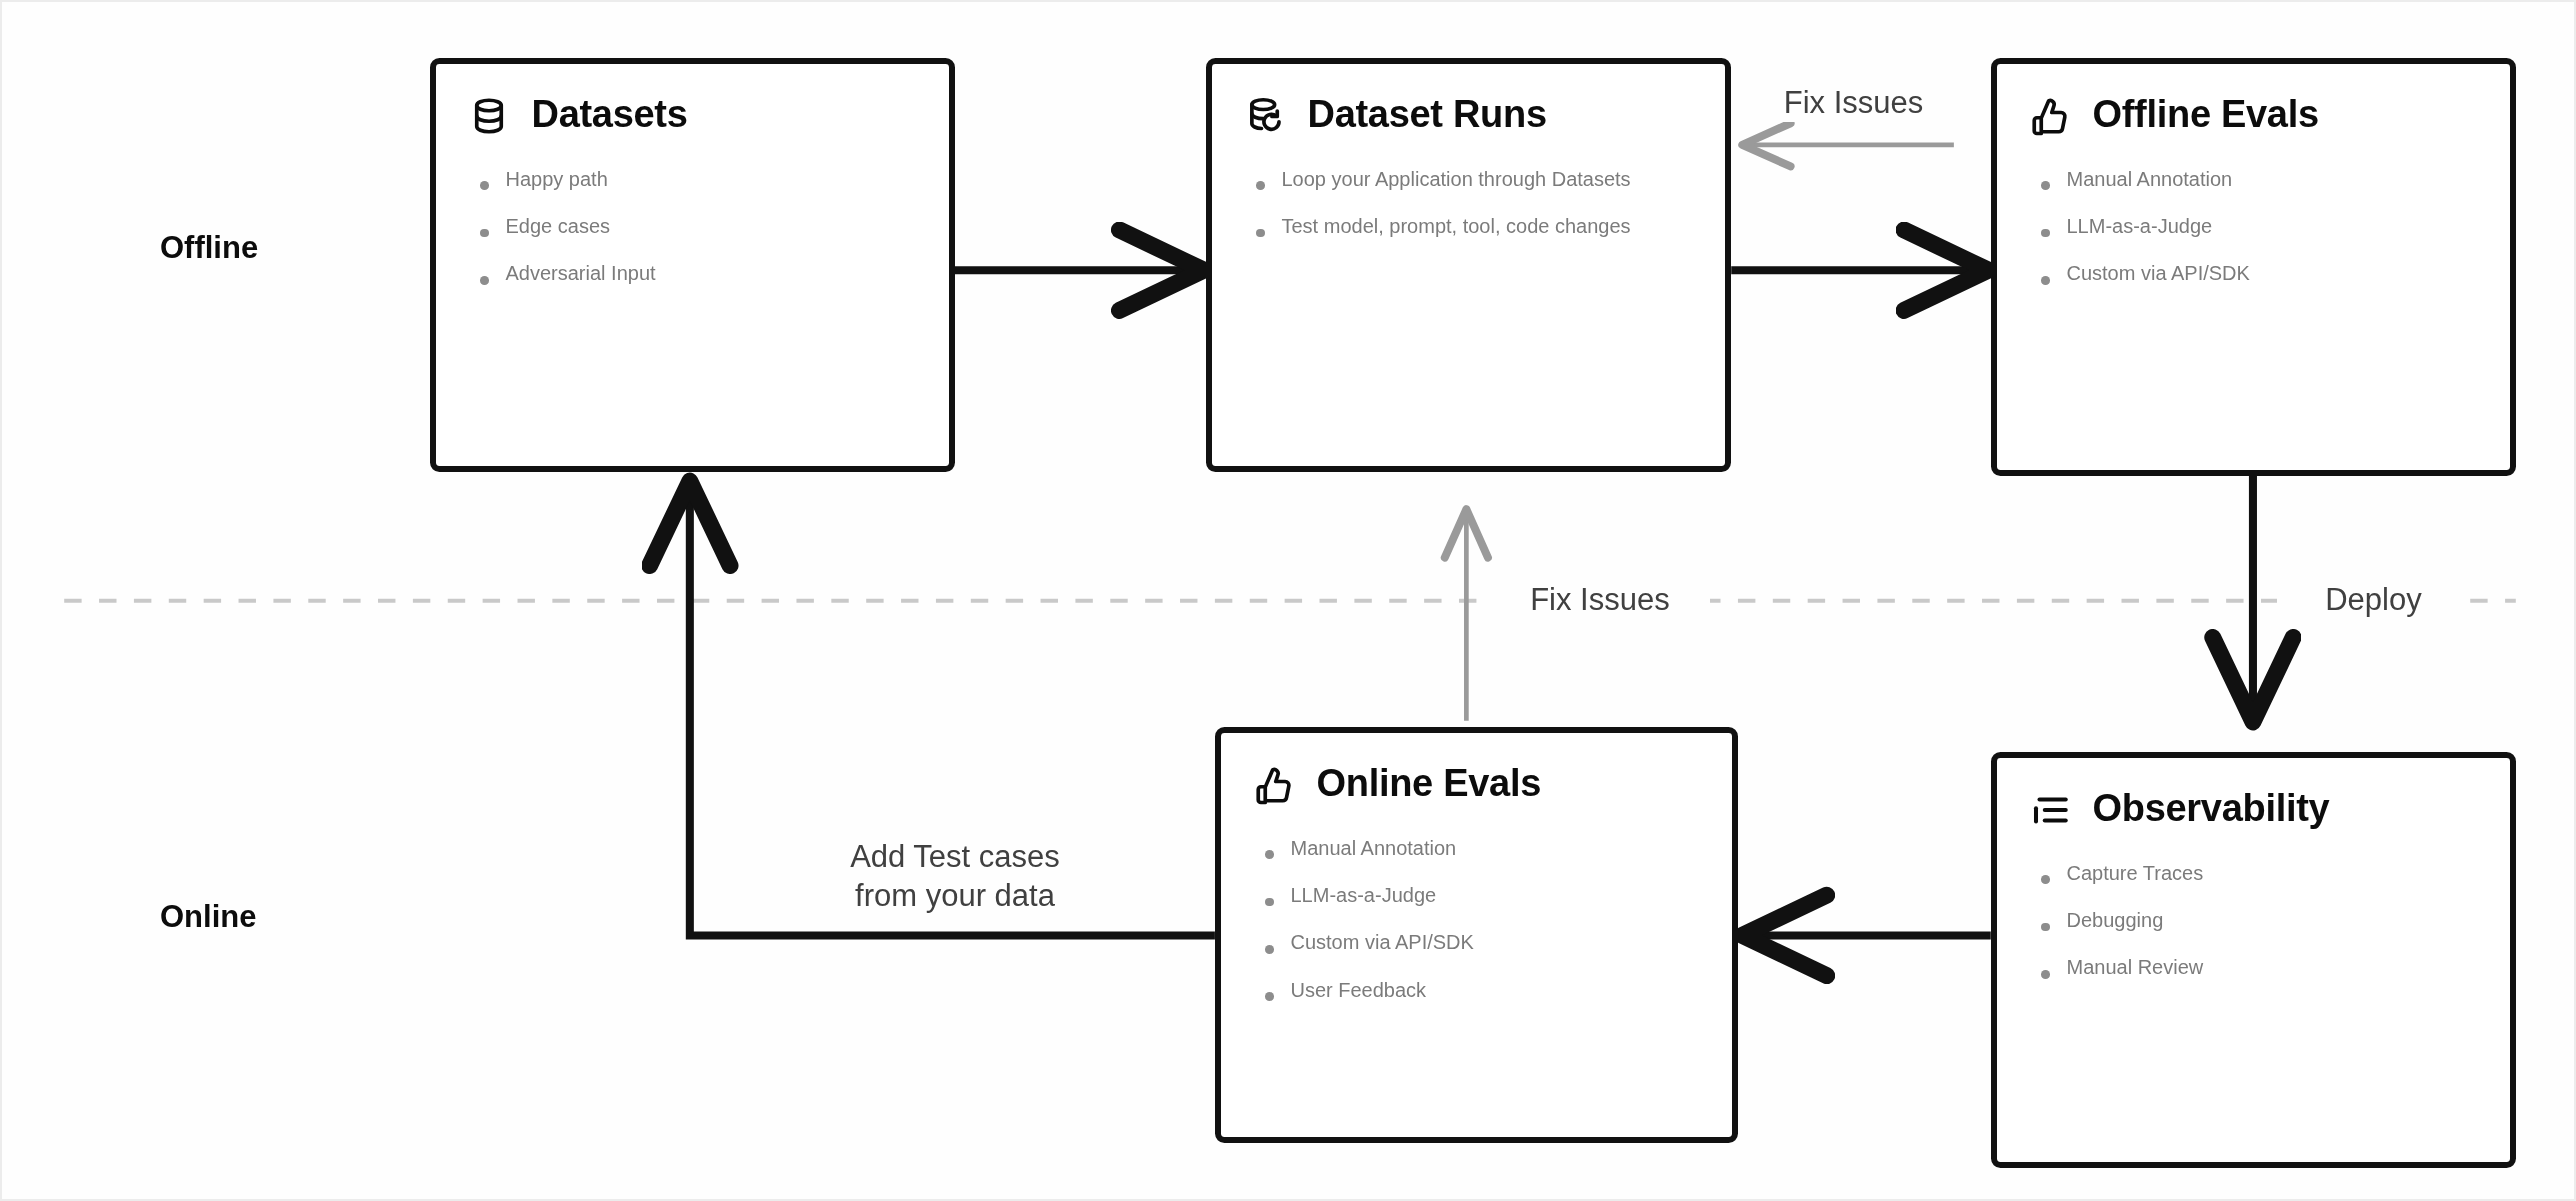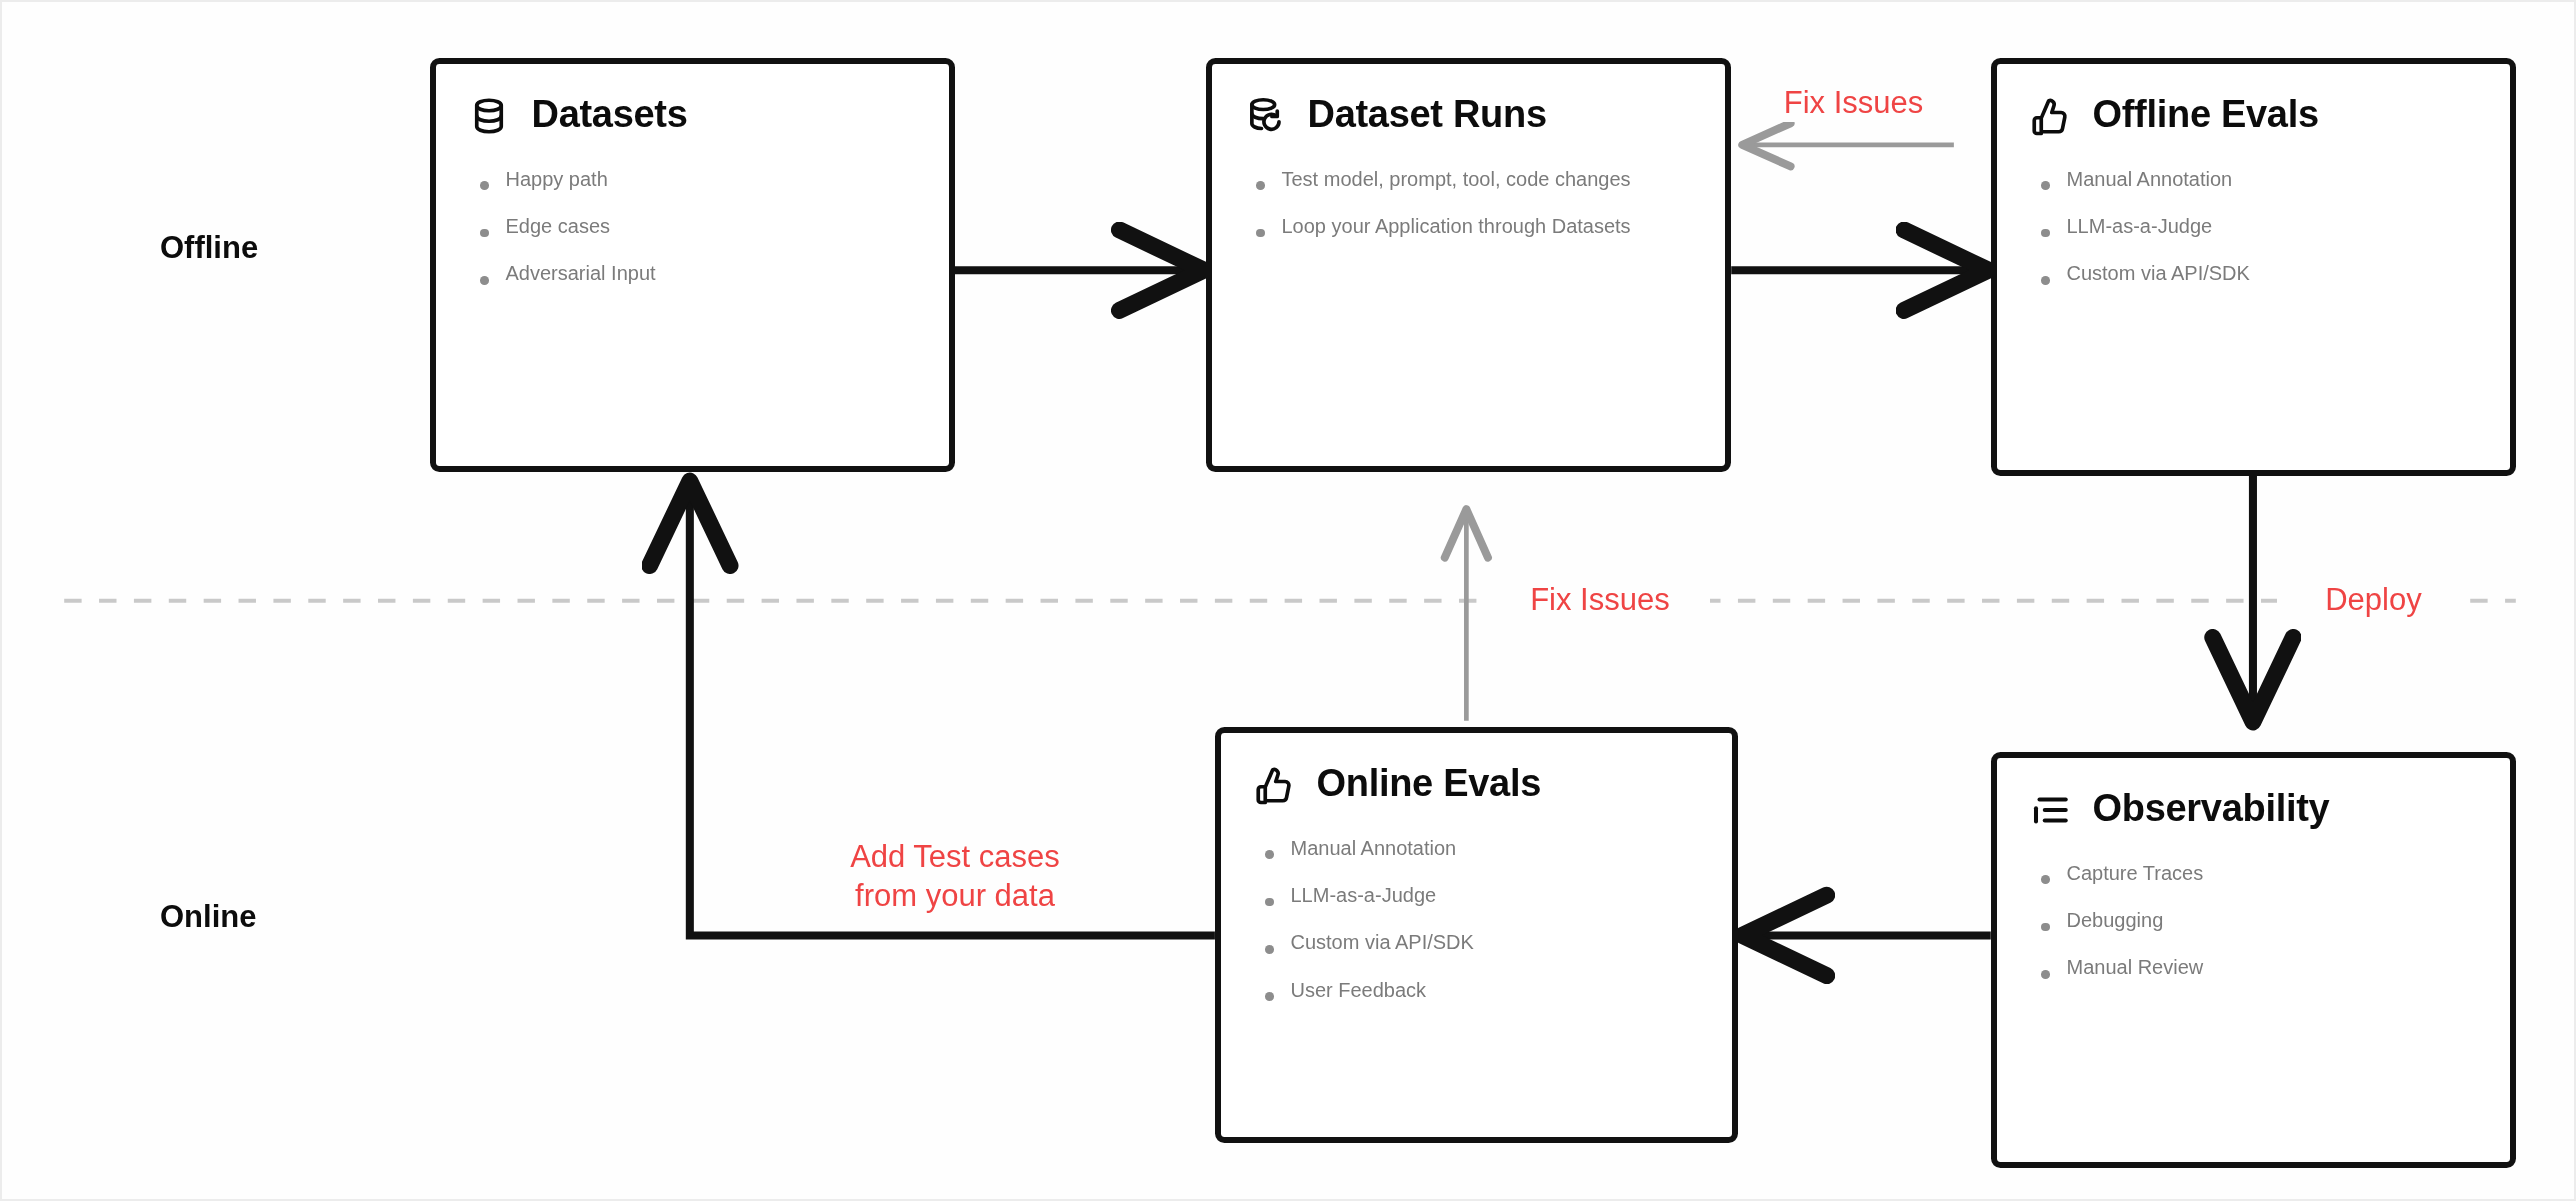--- a/index.html
+++ b/index.html
@@ -10,21 +10,21 @@
   .node{position:absolute;box-sizing:border-box;background:#fff;border:6.7px solid #111;border-radius:9.4px;}
   .node-head{display:flex;align-items:flex-start;gap:21.5px;padding:31px 0 0 32px;}
   .node-icon{width:42px;height:42px;flex:0 0 42px;display:block;}
   .node-title{font-size:38px;font-weight:700;color:#0c0c0c;letter-spacing:-0.3px;line-height:1;}
   ul.bullets{list-style:none;margin:29.5px 0 0 0;padding:0 29.5px 0 40px;}
   ul.bullets li{position:relative;font-size:20px;line-height:1.22;color:#7b7b7b;
                 padding-left:29.5px;margin-bottom:23px;}
   ul.bullets li::before{content:"";position:absolute;left:4px;top:14.8px;width:8.7px;height:8.7px;
                         border-radius:50%;background:#8d8d8d;}
   .side-label{position:absolute;font-size:31px;font-weight:700;color:#0c0c0c;}
-  .edge-label{position:absolute;font-size:31px;color:#ef4444;text-align:center;
+  .edge-label{position:absolute;font-size:31px;color:#404040;text-align:center;
               background:#fefefe;line-height:1.26;}
 </style>
 </head>
 <body>
 
 <div id="canvas">
 
   <svg class="layer" viewBox="0 0 3840 1791">
     <defs>
       <marker id="ah-black" markerWidth="14" markerHeight="14" refX="11.2" refY="6" orient="auto" markerUnits="strokeWidth">
@@ -107,22 +107,22 @@
           <ellipse cx="11" cy="5.5" rx="6.5" ry="2.8"></ellipse>
           <path d="M4.5 5.5v5.2c0 1.55 2.9 2.8 6.5 2.8"></path>
           <path d="M4.5 10.7v5.6c0 1.55 2.4 2.8 5.5 2.85"></path>
           <path d="M20 15.3a4.3 4.3 0 1 1-1.6-3.35"></path>
           <path d="M19 9.2v3.05h-3.05"></path>
         </svg>
       </span>
       <span class="node-title">Dataset Runs</span>
     </div>
     <ul class="bullets">
+      <li>Loop your Application through Datasets</li>
       <li>Test model, prompt, tool, code changes</li>
-      <li>Loop your Application through Datasets</li>
     </ul>
   </div>
 
   <div class="node" style="left:1989px;top:56px;width:525px;height:418px;">
     <div class="node-head">
       <span class="node-icon">
         <svg viewBox="0 0 24 24" width="42" height="42" fill="none" stroke="#0c0c0c" stroke-width="2.1" stroke-linecap="round" stroke-linejoin="round">
           <path d="M7 22h-2.5A1.5 1.5 0 0 1 3 20.5v-6A1.5 1.5 0 0 1 4.5 13H7"></path>
           <path d="M7 13.2 11.2 3.4a2.2 2.2 0 0 1 3.05 2.72L13 10h5.3a2.2 2.2 0 0 1 2.16 2.64l-1.3 6.5A2.2 2.2 0 0 1 17 21H7z"></path>
         </svg>

